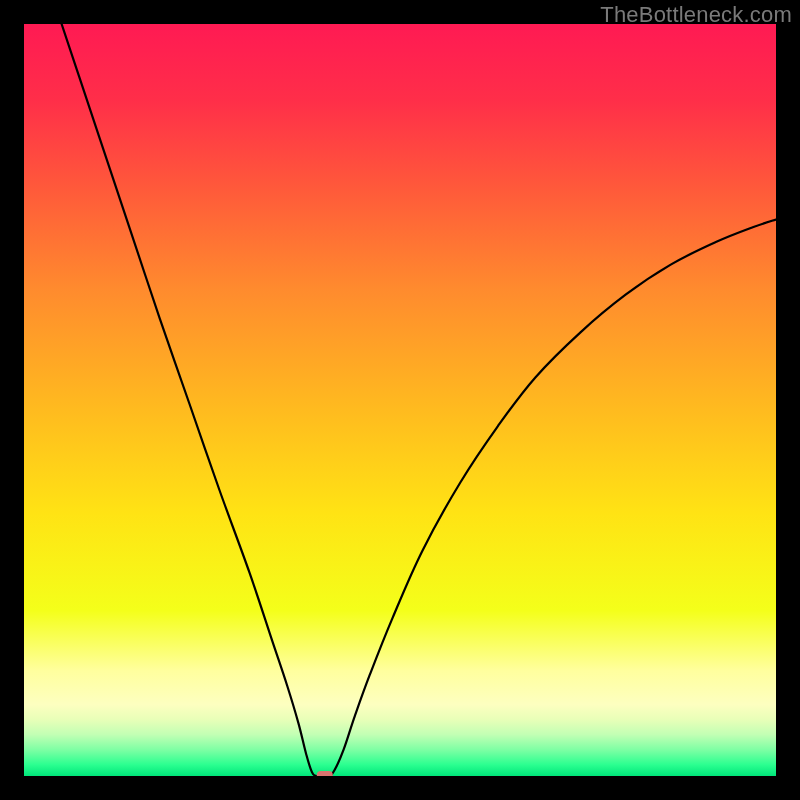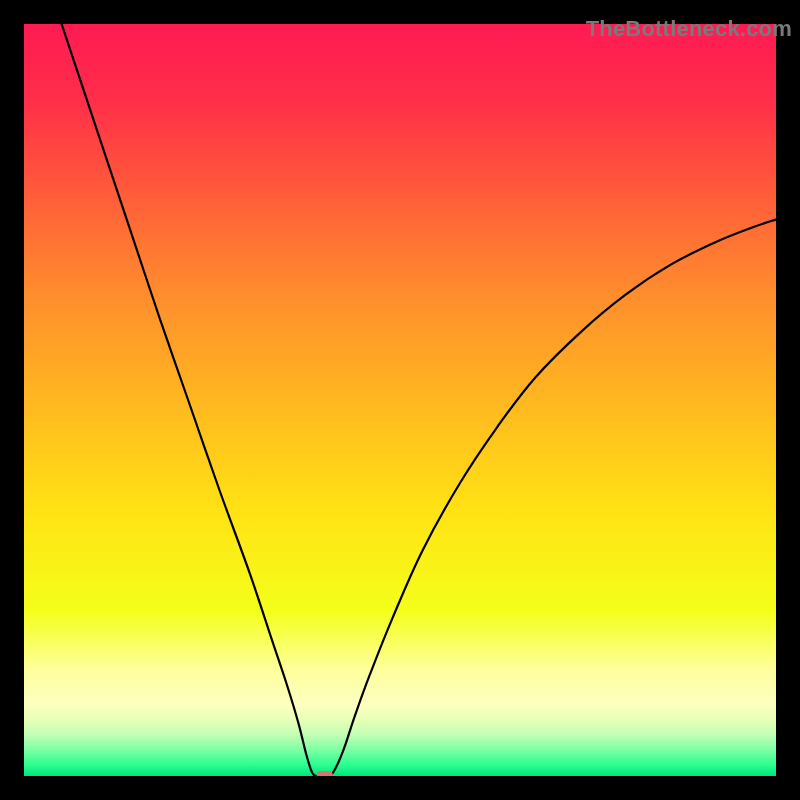--- a/index.html
+++ b/index.html
@@ -21,25 +21,25 @@
   }
   .plot {
     position: absolute;
     left: 0;
     top: 0;
     width: 752px;
     height: 752px;
   }
   .watermark {
     position: absolute;
-    top: 16px;
+    top: 2px;
     right: 8px;
     color: #7a7a7a;
     font-size: 22px;
-    font-weight: 700;
+    font-weight: 400;
     letter-spacing: 0.2px;
     user-select: none;
   }
   svg { display: block; }
 </style>
 </head>
 <body>
 
 <div class="frame">
   <svg class="plot" id="plot-svg" viewBox="0 0 752 752" preserveAspectRatio="none">

